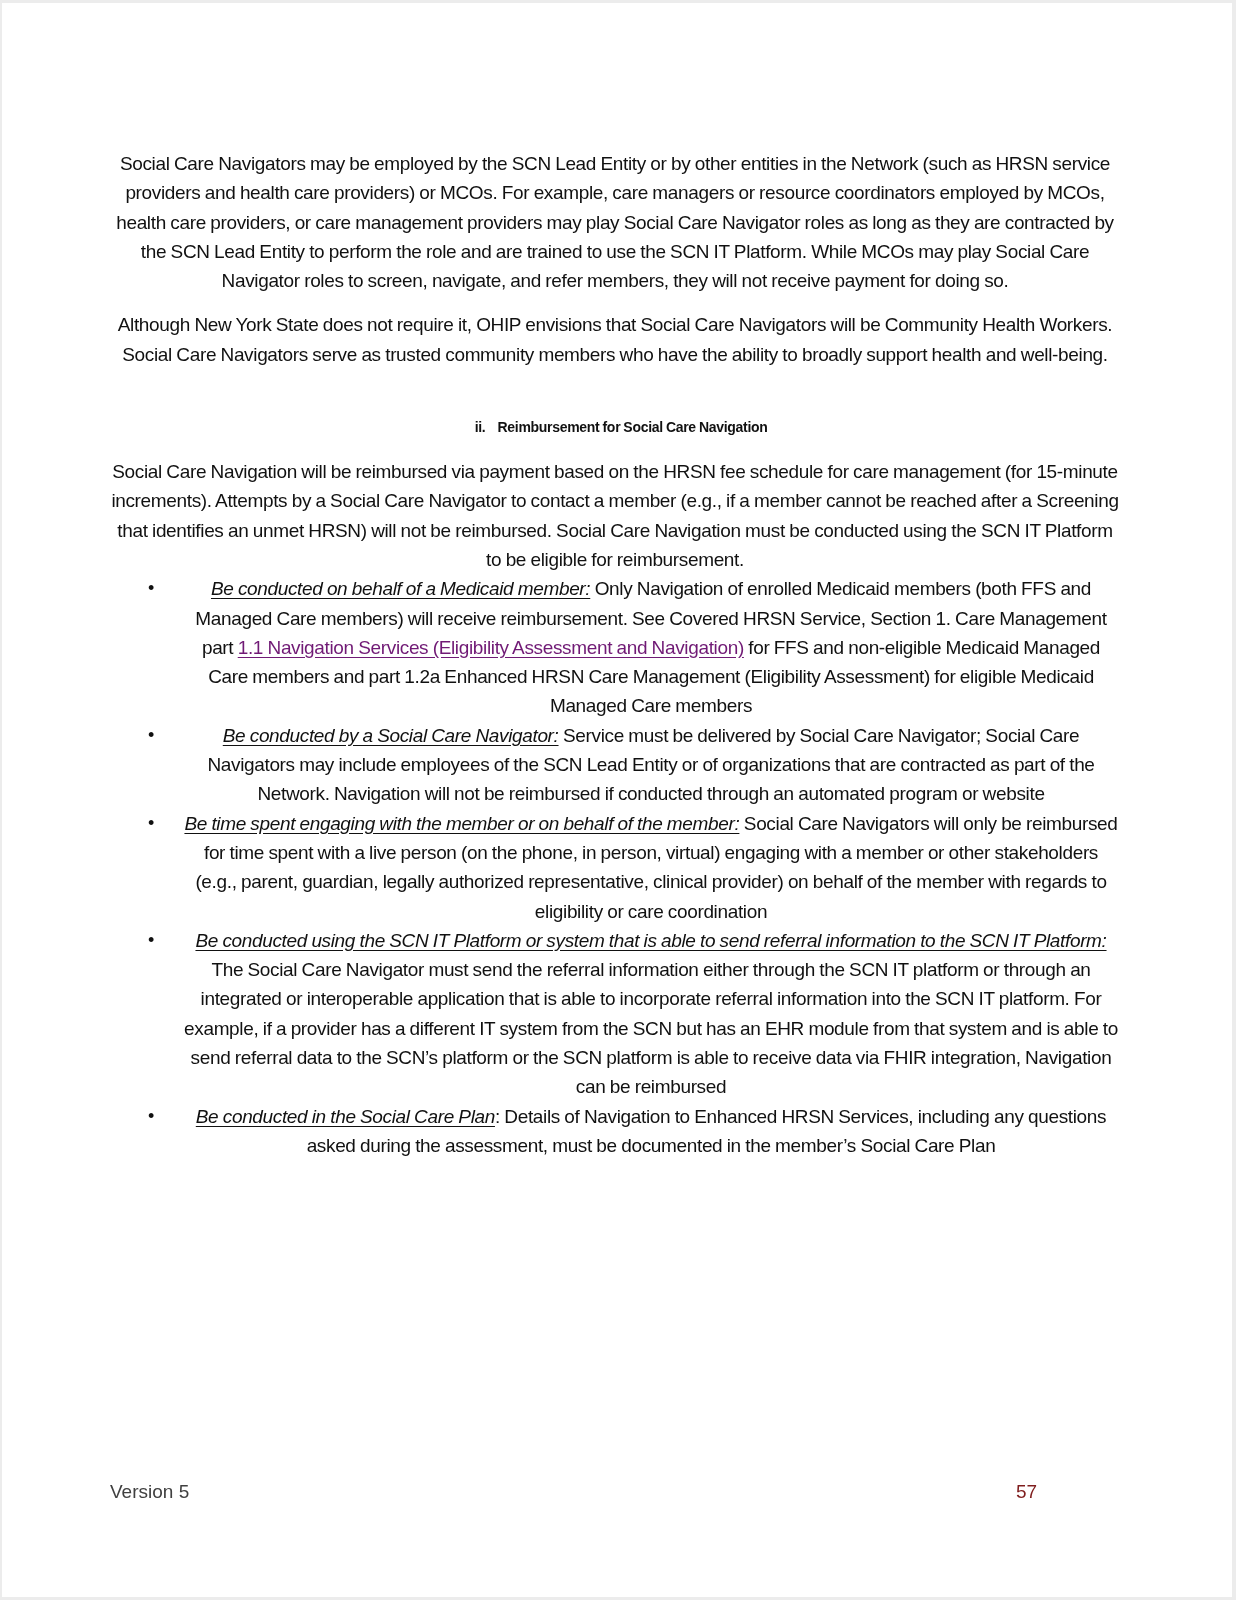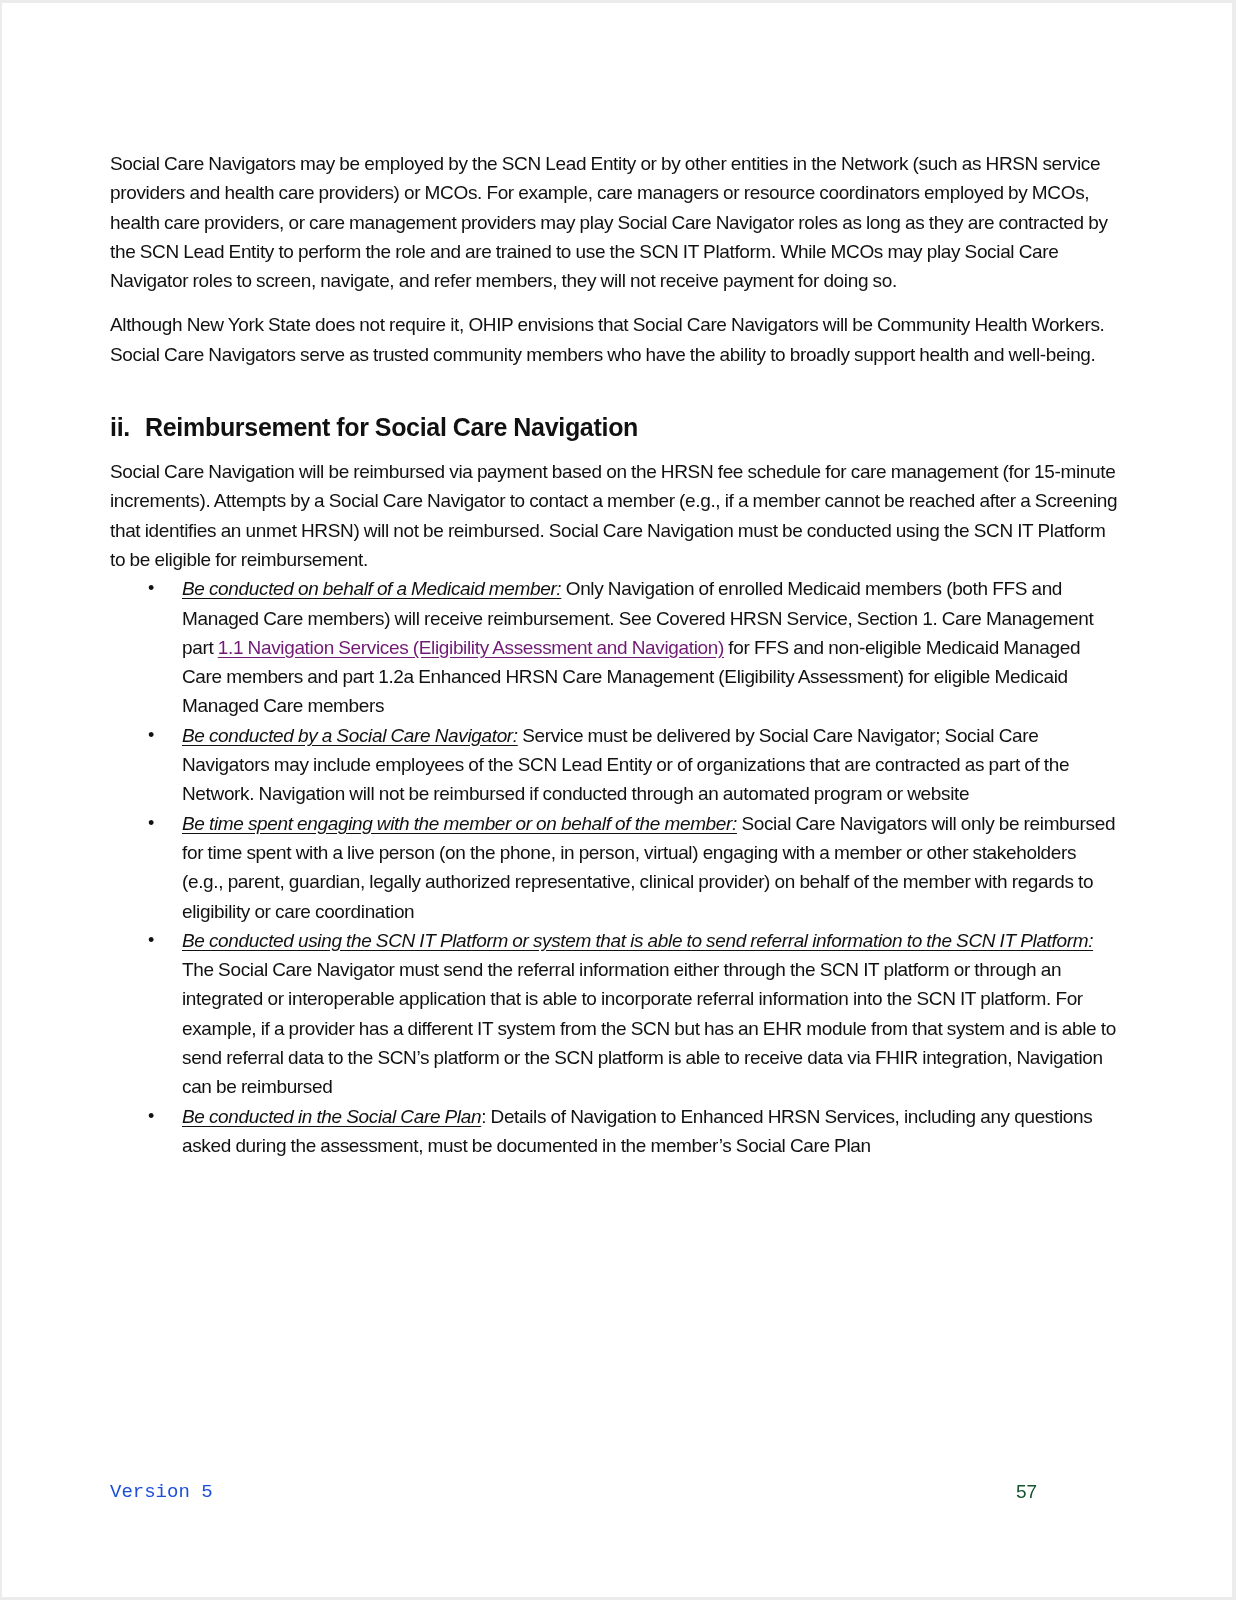--- a/index.html
+++ b/index.html
@@ -19,27 +19,28 @@
     .content {
       position: absolute;
       left: 108px; top: 146px;
       width: 1010px;
       font-family: "Liberation Sans", sans-serif;
       font-size: 19px;
       line-height: 29.3px;
       color: #111111;
       letter-spacing: -0.35px;
       word-spacing: -0.5px;
+      text-align: center;
     }
     p { margin: 0; }
     .p1 { margin-bottom: 15px; }
     .p2 { margin-bottom: 16px; }
     h2 {
       margin: 44px 0 15px 0;
-      font-size: 25px;
+      font-size: 14px;
       font-weight: bold;
       line-height: 29px;
       letter-spacing: -0.3px;
     }
     h2 .num { display: inline-block; width: 35px; }
     .p3 { }
     .intro { margin-bottom: 0; }
     ul {
       list-style: none;
       margin: 0; padding: 0 0 0 72px;
@@ -56,30 +57,30 @@
       text-underline-offset: 3px;
     }
     .link {
       color: #701a75;
       text-decoration: underline;
       text-underline-offset: 3px;
     }
     .footer-left {
       position: absolute;
       left: 108px; top: 1478px;
-      font-family: Liberation Mono, monospace;
+      font-family: Liberation Sans, sans-serif;
       font-size: 19px;
-      color: #1d4ed8;
+      color: #404040;
     }
     .footer-right {
       position: absolute;
       left: 1014px; top: 1478px;
       font-family: "Liberation Sans", sans-serif;
       font-size: 19px;
-      color: #14532d;
+      color: #7f1d1d;
     }
   </style>
 </head>
 <body>
 
 <div class="page">
   <div class="content">
     <p class="p1">Social Care Navigators may be employed by the SCN Lead Entity or by other entities in the Network (such as HRSN service providers and health care providers) or MCOs. For example, care managers or resource coordinators employed by MCOs, health care providers, or care management providers may play Social Care Navigator roles as long as they are contracted by the SCN Lead Entity to perform the role and are trained to use the SCN IT Platform. While MCOs may play Social Care Navigator roles to screen, navigate, and refer members, they will not receive payment for doing so.</p>
     <p class="p2">Although New York State does not require it, OHIP envisions that Social Care Navigators will be Community Health Workers. Social Care Navigators serve as trusted community members who have the ability to broadly support health and well-being.</p>
 

